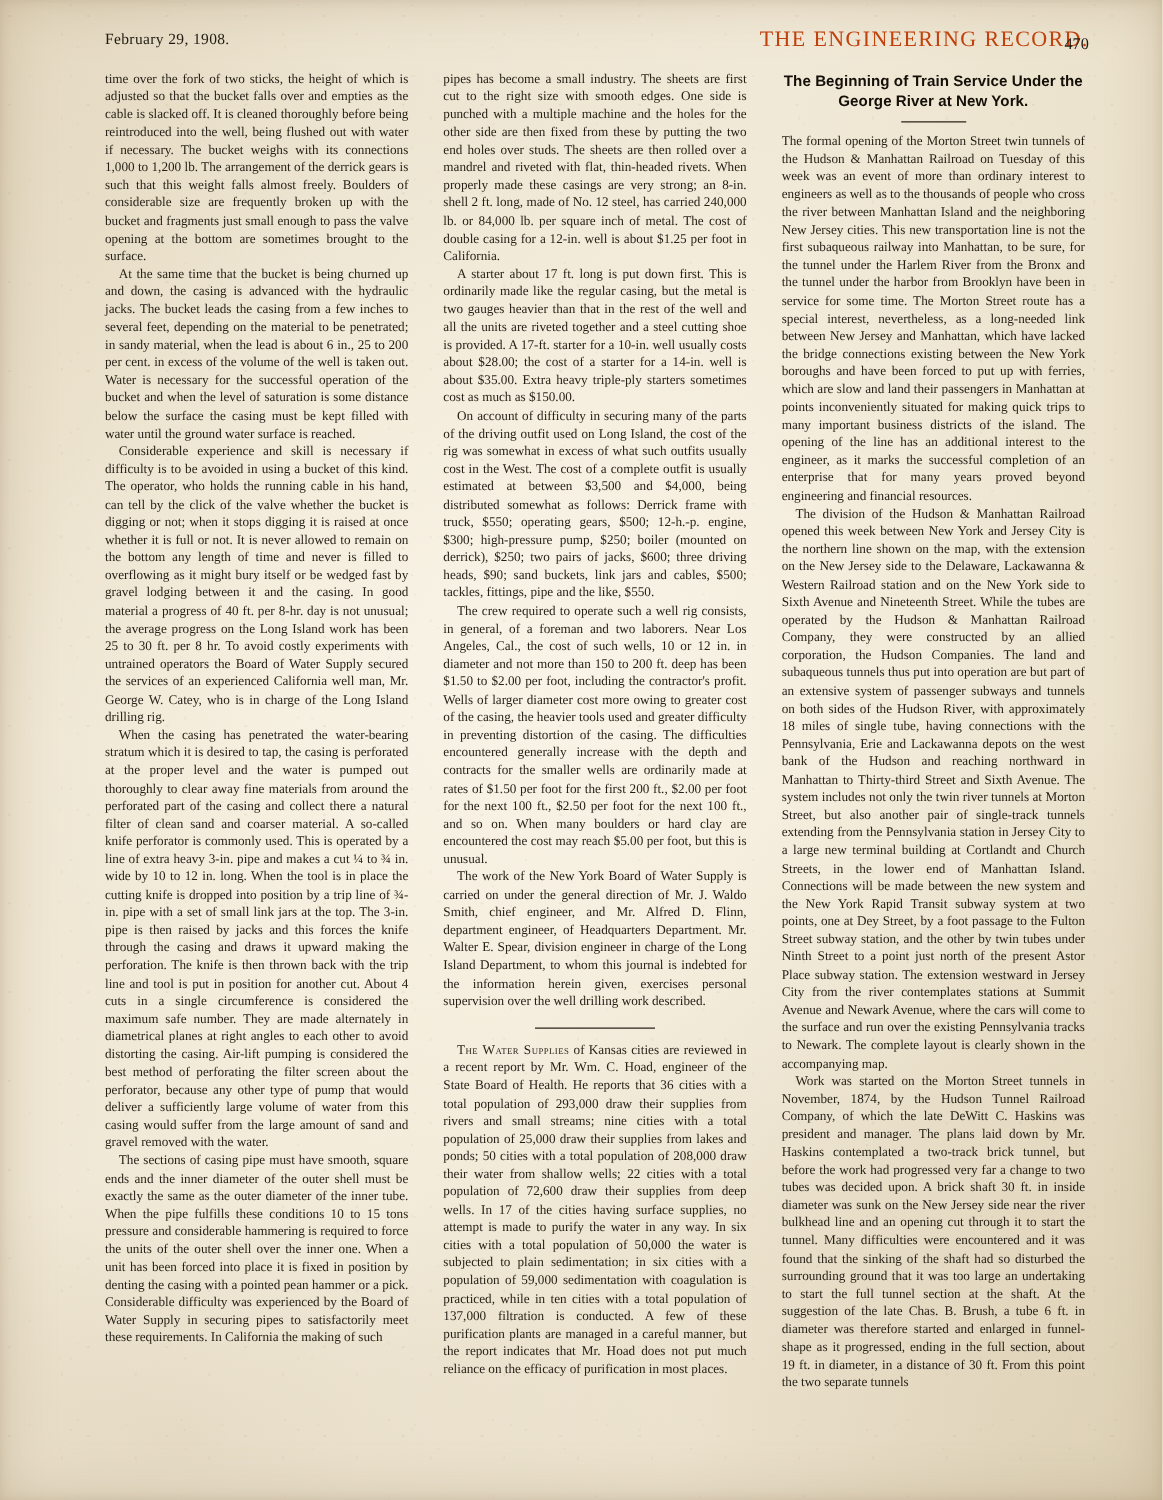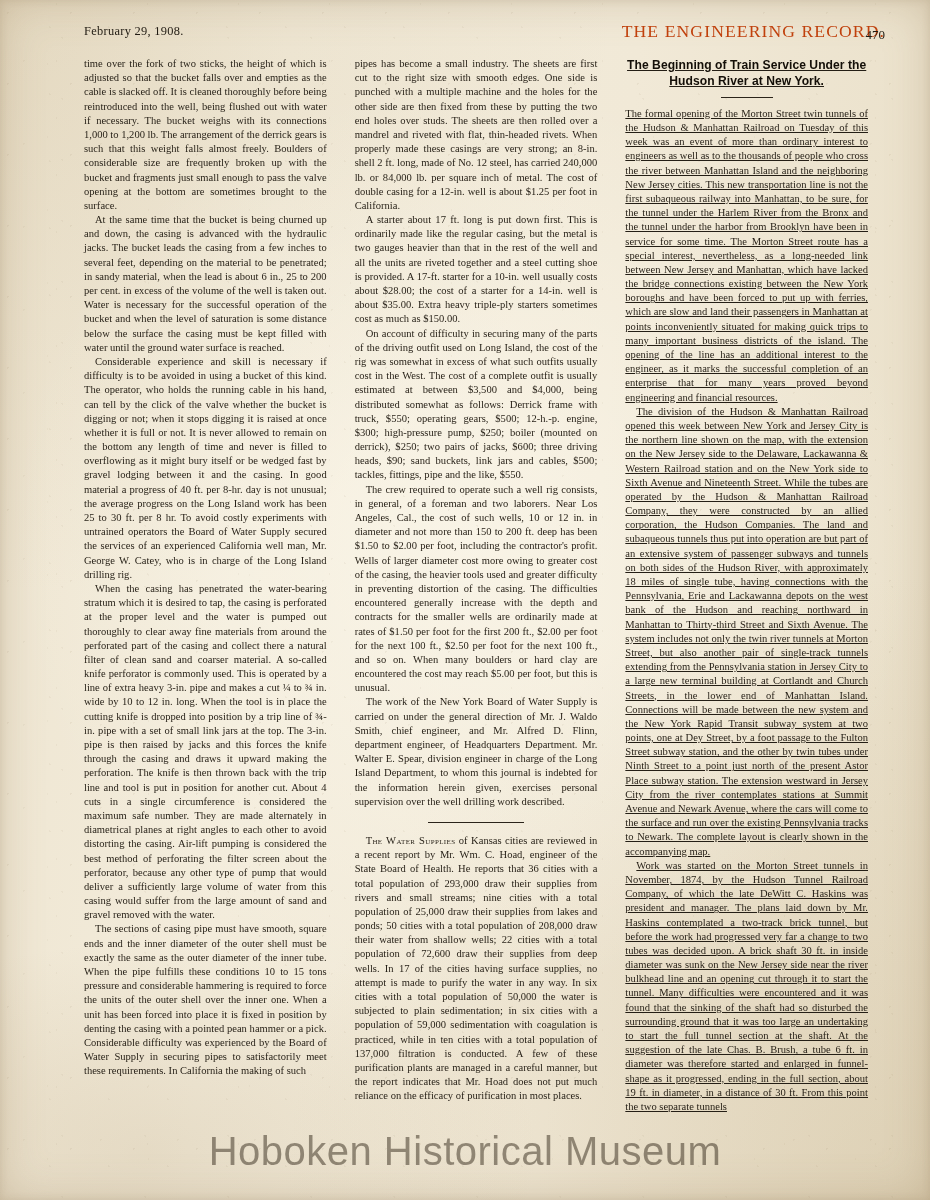--- a/index.html
+++ b/index.html
@@ -43,21 +43,21 @@
     inset: 0;
     z-index: 3;
     color: #211c13;
   }
 
   
   .running-head {
     position: absolute;
     top: 24px;
     left: 84px;
-    right: 45px;
+    right: 59px;
     height: 22px;
   }
   .rh-date {
     position: absolute;
     left: 0;
     top: 0;
     font-size: 12.4px;
     letter-spacing: 0.3px;
     color: #1f1a12;
     white-space: nowrap;
@@ -94,21 +94,21 @@
   .col {
     width: 248px;
     margin-right: 28px;
     font-size: 10.55px;
     line-height: 14.18px;
     text-align: justify;
     text-justify: inter-word;
     color: #241e15;
     hyphens: none;
   }
-  .col:last-child { margin-right: 16px; text-decoration: underline; }
+  .col:last-child { margin-right: 16px; }
   .col p {
     margin: 0;
     text-indent: 11px;
   }
   .col p.noindent { text-indent: 0; }
 
   
   .headline {
     font-family: "Liberation Sans", "DejaVu Sans", sans-serif;
     font-weight: bold;
@@ -207,29 +207,28 @@
         <p>The work of the New York Board of Water Supply is carried on under the general direction of Mr. J. Waldo Smith, chief engineer, and Mr. Alfred D. Flinn, department engineer, of Headquarters Department. Mr. Walter E. Spear, division engineer in charge of the Long Island Department, to whom this journal is indebted for the information herein given, exercises personal supervision over the well drilling work described.</p>
 
         <div class="rule-wide"></div>
 
         <p><span class="smallcaps-lead">The Water Supplies</span><span> of Kansas cities are reviewed in a recent report by Mr. Wm. C. Hoad, engineer of the State Board of Health. He reports that 36 cities with a total population of 293,000 draw their supplies from rivers and small streams; nine cities with a total population of 25,000 draw their supplies from lakes and ponds; 50 cities with a total population of 208,000 draw their water from shallow wells; 22 cities with a total population of 72,600 draw their supplies from deep wells. In 17 of the cities having surface supplies, no attempt is made to purify the water in any way. In six cities with a total population of 50,000 the water is subjected to plain sedimentation; in six cities with a population of 59,000 sedimentation with coagulation is practiced, while in ten cities with a total population of 137,000 filtration is conducted. A few of these purification plants are managed in a careful manner, but the report indicates that Mr. Hoad does not put much reliance on the efficacy of purification in most places.</span></p>
       </div>
 
       <div class="col">
         <div class="headline">
           <span>The Beginning of Train Service Under the</span>
-          <span class="l2">Hudson  River  at  New York.</span>
+          <span class="l2">George  River  at  New York.</span>
         </div>
         <div class="rule"></div>
         <p class="noindent">The formal opening of the Morton Street twin tunnels of the Hudson &amp; Manhattan Railroad on Tuesday of this week was an event of more than ordinary interest to engineers as well as to the thousands of people who cross the river between Manhattan Island and the neighboring New Jersey cities. This new transportation line is not the first subaqueous railway into Manhattan, to be sure, for the tunnel under the Harlem River from the Bronx and the tunnel under the harbor from Brooklyn have been in service for some time. The Morton Street route has a special interest, nevertheless, as a long-needed link between New Jersey and Manhattan, which have lacked the bridge connections existing between the New York boroughs and have been forced to put up with ferries, which are slow and land their passengers in Manhattan at points inconveniently situated for making quick trips to many important business districts of the island. The opening of the line has an additional interest to the engineer, as it marks the successful completion of an enterprise that for many years proved beyond engineering and financial resources.</p>
         <p>The division of the Hudson &amp; Manhattan Railroad opened this week between New York and Jersey City is the northern line shown on the map, with the extension on the New Jersey side to the Delaware, Lackawanna &amp; Western Railroad station and on the New York side to Sixth Avenue and Nineteenth Street. While the tubes are operated by the Hudson &amp; Manhattan Railroad Company, they were constructed by an allied corporation, the Hudson Companies. The land and subaqueous tunnels thus put into operation are but part of an extensive system of passenger subways and tunnels on both sides of the Hudson River, with approximately 18 miles of single tube, having connections with the Pennsylvania, Erie and Lackawanna depots on the west bank of the Hudson and reaching northward in Manhattan to Thirty-third Street and Sixth Avenue. The system includes not only the twin river tunnels at Morton Street, but also another pair of single-track tunnels extending from the Pennsylvania station in Jersey City to a large new terminal building at Cortlandt and Church Streets, in the lower end of Manhattan Island. Connections will be made between the new system and the New York Rapid Transit subway system at two points, one at Dey Street, by a foot passage to the Fulton Street subway station, and the other by twin tubes under Ninth Street to a point just north of the present Astor Place subway station. The extension westward in Jersey City from the river contemplates stations at Summit Avenue and Newark Avenue, where the cars will come to the surface and run over the existing Pennsylvania tracks to Newark. The complete layout is clearly shown in the accompanying map.</p>
         <p>Work was started on the Morton Street tunnels in November, 1874, by the Hudson Tunnel Railroad Company, of which the late DeWitt C. Haskins was president and manager. The plans laid down by Mr. Haskins contemplated a two-track brick tunnel, but before the work had progressed very far a change to two tubes was decided upon. A brick shaft 30 ft. in inside diameter was sunk on the New Jersey side near the river bulkhead line and an opening cut through it to start the tunnel. Many difficulties were encountered and it was found that the sinking of the shaft had so disturbed the surrounding ground that it was too large an undertaking to start the full tunnel section at the shaft. At the suggestion of the late Chas. B. Brush, a tube 6 ft. in diameter was therefore started and enlarged in funnel-shape as it progressed, ending in the full section, about 19 ft. in diameter, in a distance of 30 ft. From this point the two separate tunnels</p>
       </div>
 
     </div>
   </div>
 
   <div id="grain"></div>
 
-  <div id="watermark">Hoboken Historical Museum</div>
 
   <div id="page-edge"></div>
 </div>
 
 </body></html>

